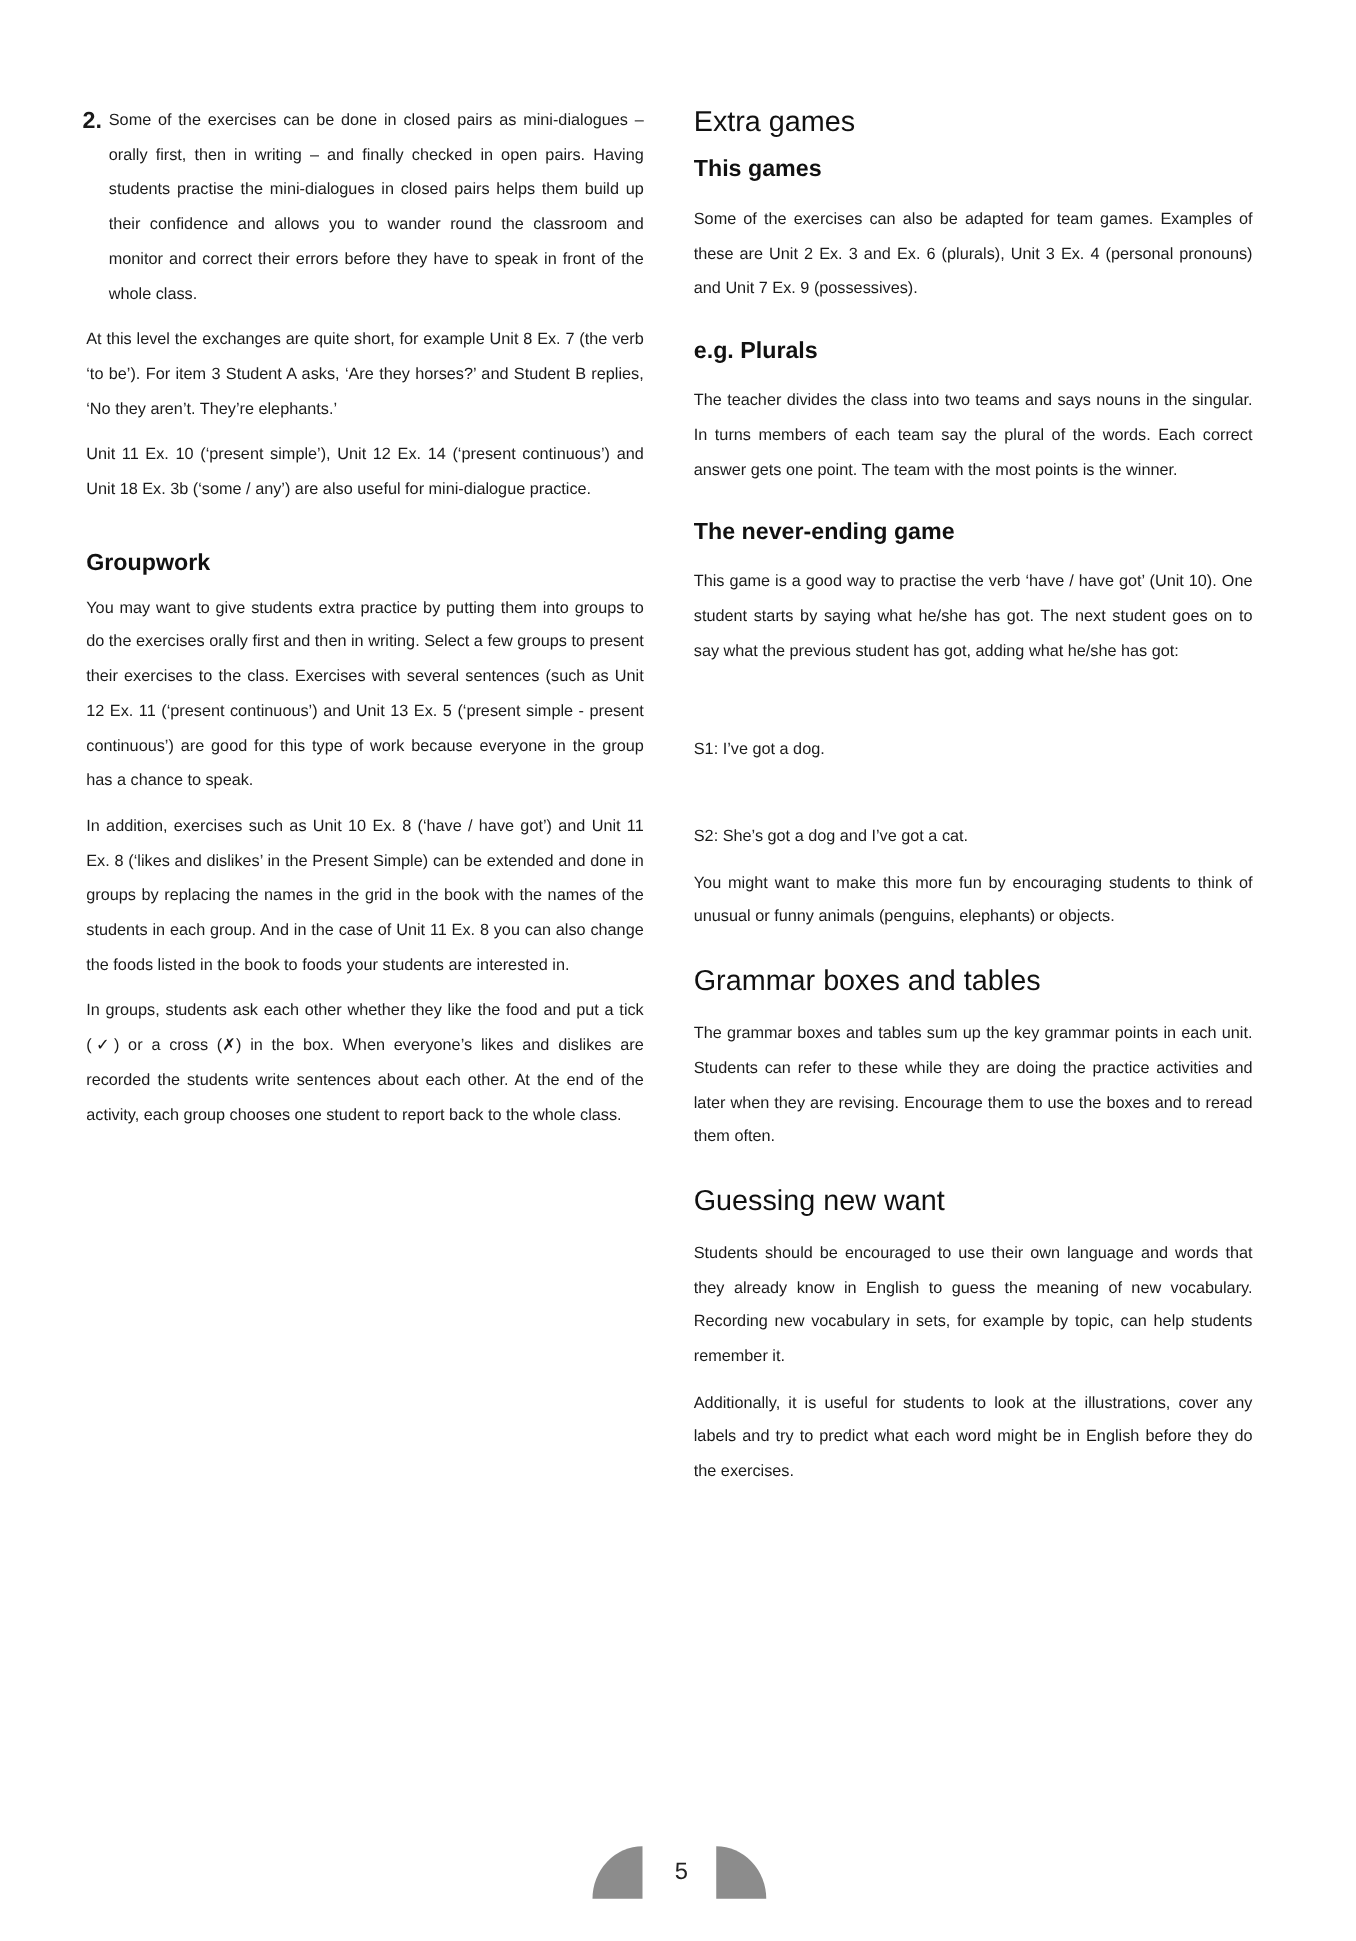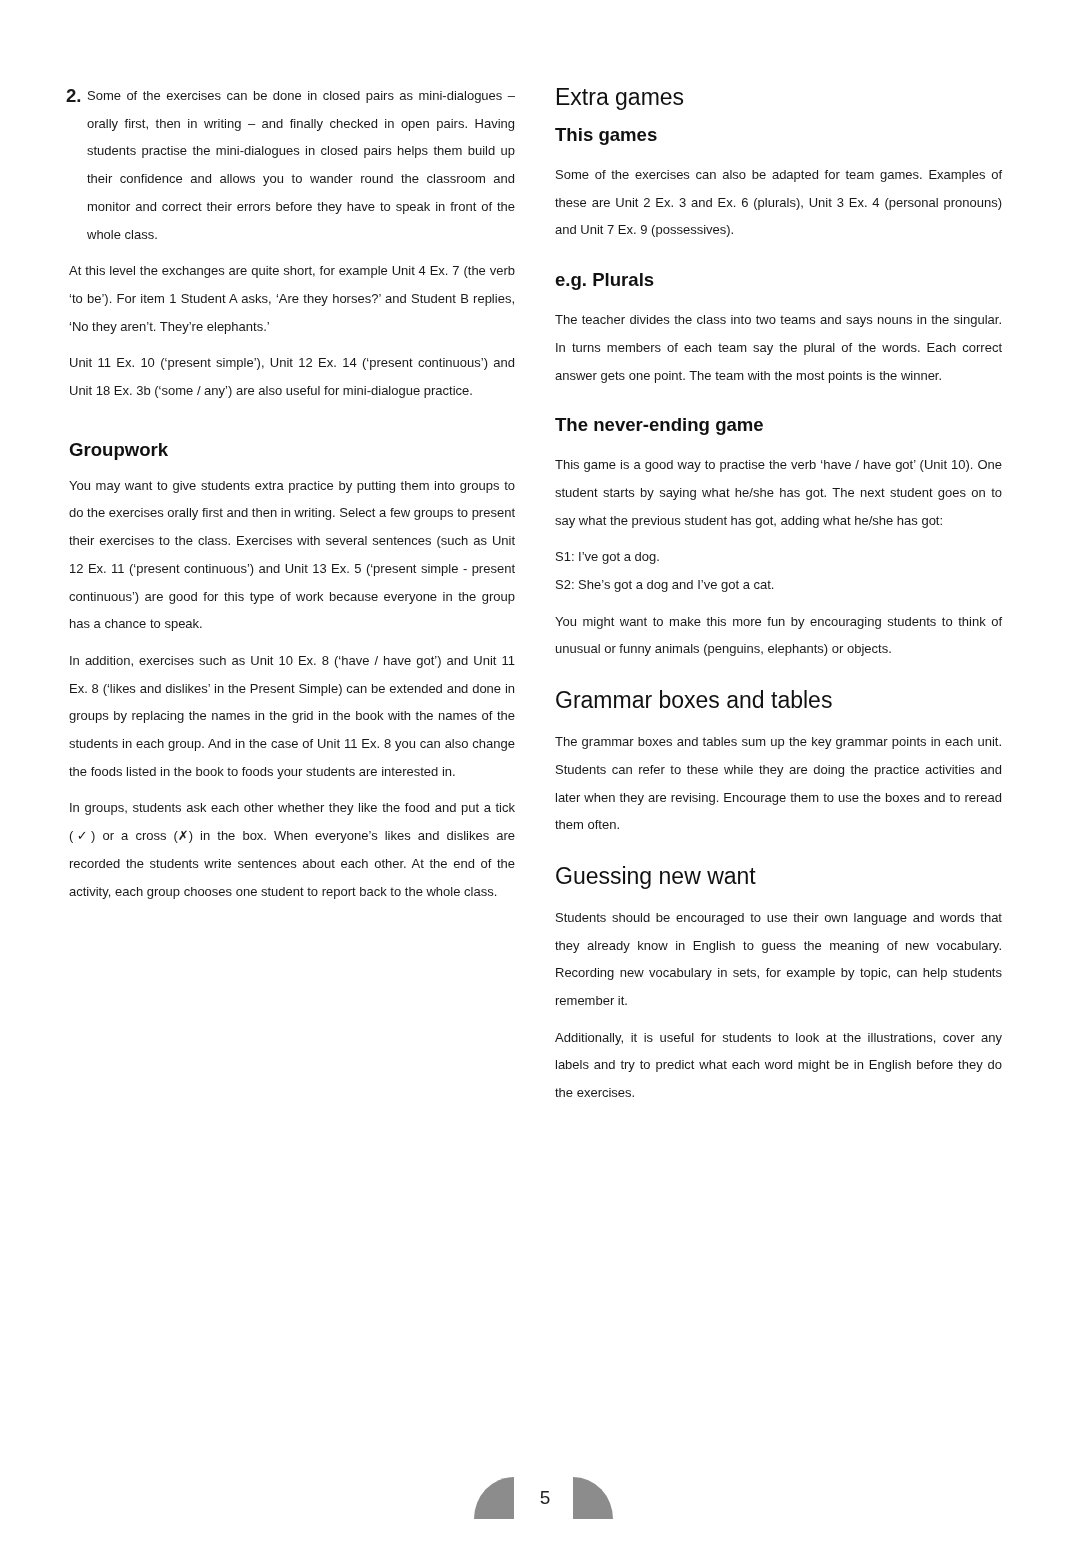--- a/index.html
+++ b/index.html
@@ -26,42 +26,42 @@
     .numbered .para { flex: 1; }
     h1.sec {
       margin: 0; font-size: 23px; font-weight: normal; line-height: 30px; color: #111;
     }
     h2.sub {
       margin: 0; font-size: 18.6px; font-weight: bold; line-height: 27px; color: #111;
     }
     .gap-s { height: 9px; }
     .gap-m { height: 13px; }
     .gap-l { height: 22px; }
-    .dialog p { text-align: left; }
+    .dialog p { text-align: left; margin-top: 42px; }
     .footer {
       position: absolute; left: 0; right: 0; top: 1473px; height: 50px;
     }
     .quad { position: absolute; width: 40px; height: 42px; background: #8c8c8c; }
     .quad-left { left: 474px; top: 4px; border-top-left-radius: 40px 42px; }
     .quad-right { left: 573px; top: 4px; border-top-right-radius: 40px 42px; }
     .page-num {
       position: absolute; left: 533px; top: 14px; width: 24px; text-align: center;
       font-size: 19px; color: #222;
     }
   </style>
 </head>
 <body>
 
 <div class="col col-left">
   <div class="numbered">
     <span class="num">2.</span>
     <p class="para">Some of the exercises can be done in closed pairs as mini-dialogues – orally first, then in writing – and finally checked in open pairs. Having students practise the mini-dialogues in closed pairs helps them build up their confidence and allows you to wander round the classroom and monitor and correct their errors before they have to speak in front of the whole class.</p>
   </div>
   <div class="gap-s"></div>
-  <p>At this level the exchanges are quite short, for example Unit 4 Ex. 7 (the verb ‘to be’). For item 1 Student A asks, ‘Are they horses?’ and Student B replies, ‘No they aren’t. They’re elephants.’</p>
+  <p>At this level the exchanges are quite short, for example Unit 8 Ex. 7 (the verb ‘to be’). For item 3 Student A asks, ‘Are they horses?’ and Student B replies, ‘No they aren’t. They’re elephants.’</p>
   <div class="gap-s"></div>
   <p>Unit 11 Ex. 10 (‘present simple’), Unit 12 Ex. 14 (‘present continuous’) and Unit 18 Ex. 3b (‘some / any’) are also useful for mini-dialogue practice.</p>
   <div class="gap-s"></div>
   <div class="gap-l"></div>
   <h2 class="sub">Groupwork</h2>
   <div class="gap-s"></div>
   <p>You may want to give students extra practice by putting them into groups to do the exercises orally first and then in writing. Select a few groups to present their exercises to the class. Exercises with several sentences (such as Unit 12 Ex. 11 (‘present continuous’) and Unit 13 Ex. 5 (‘present simple - present continuous’) are good for this type of work because everyone in the group has a chance to speak.</p>
   <div class="gap-s"></div>
   <p>In addition, exercises such as Unit 10 Ex. 8 (‘have / have got’) and Unit 11 Ex. 8 (‘likes and dislikes’ in the Present Simple) can be extended and done in groups by replacing the names in the grid in the book with the names of the students in each group. And in the case of Unit 11 Ex. 8 you can also change the foods listed in the book to foods your students are interested in.</p>
   <div class="gap-s"></div>

